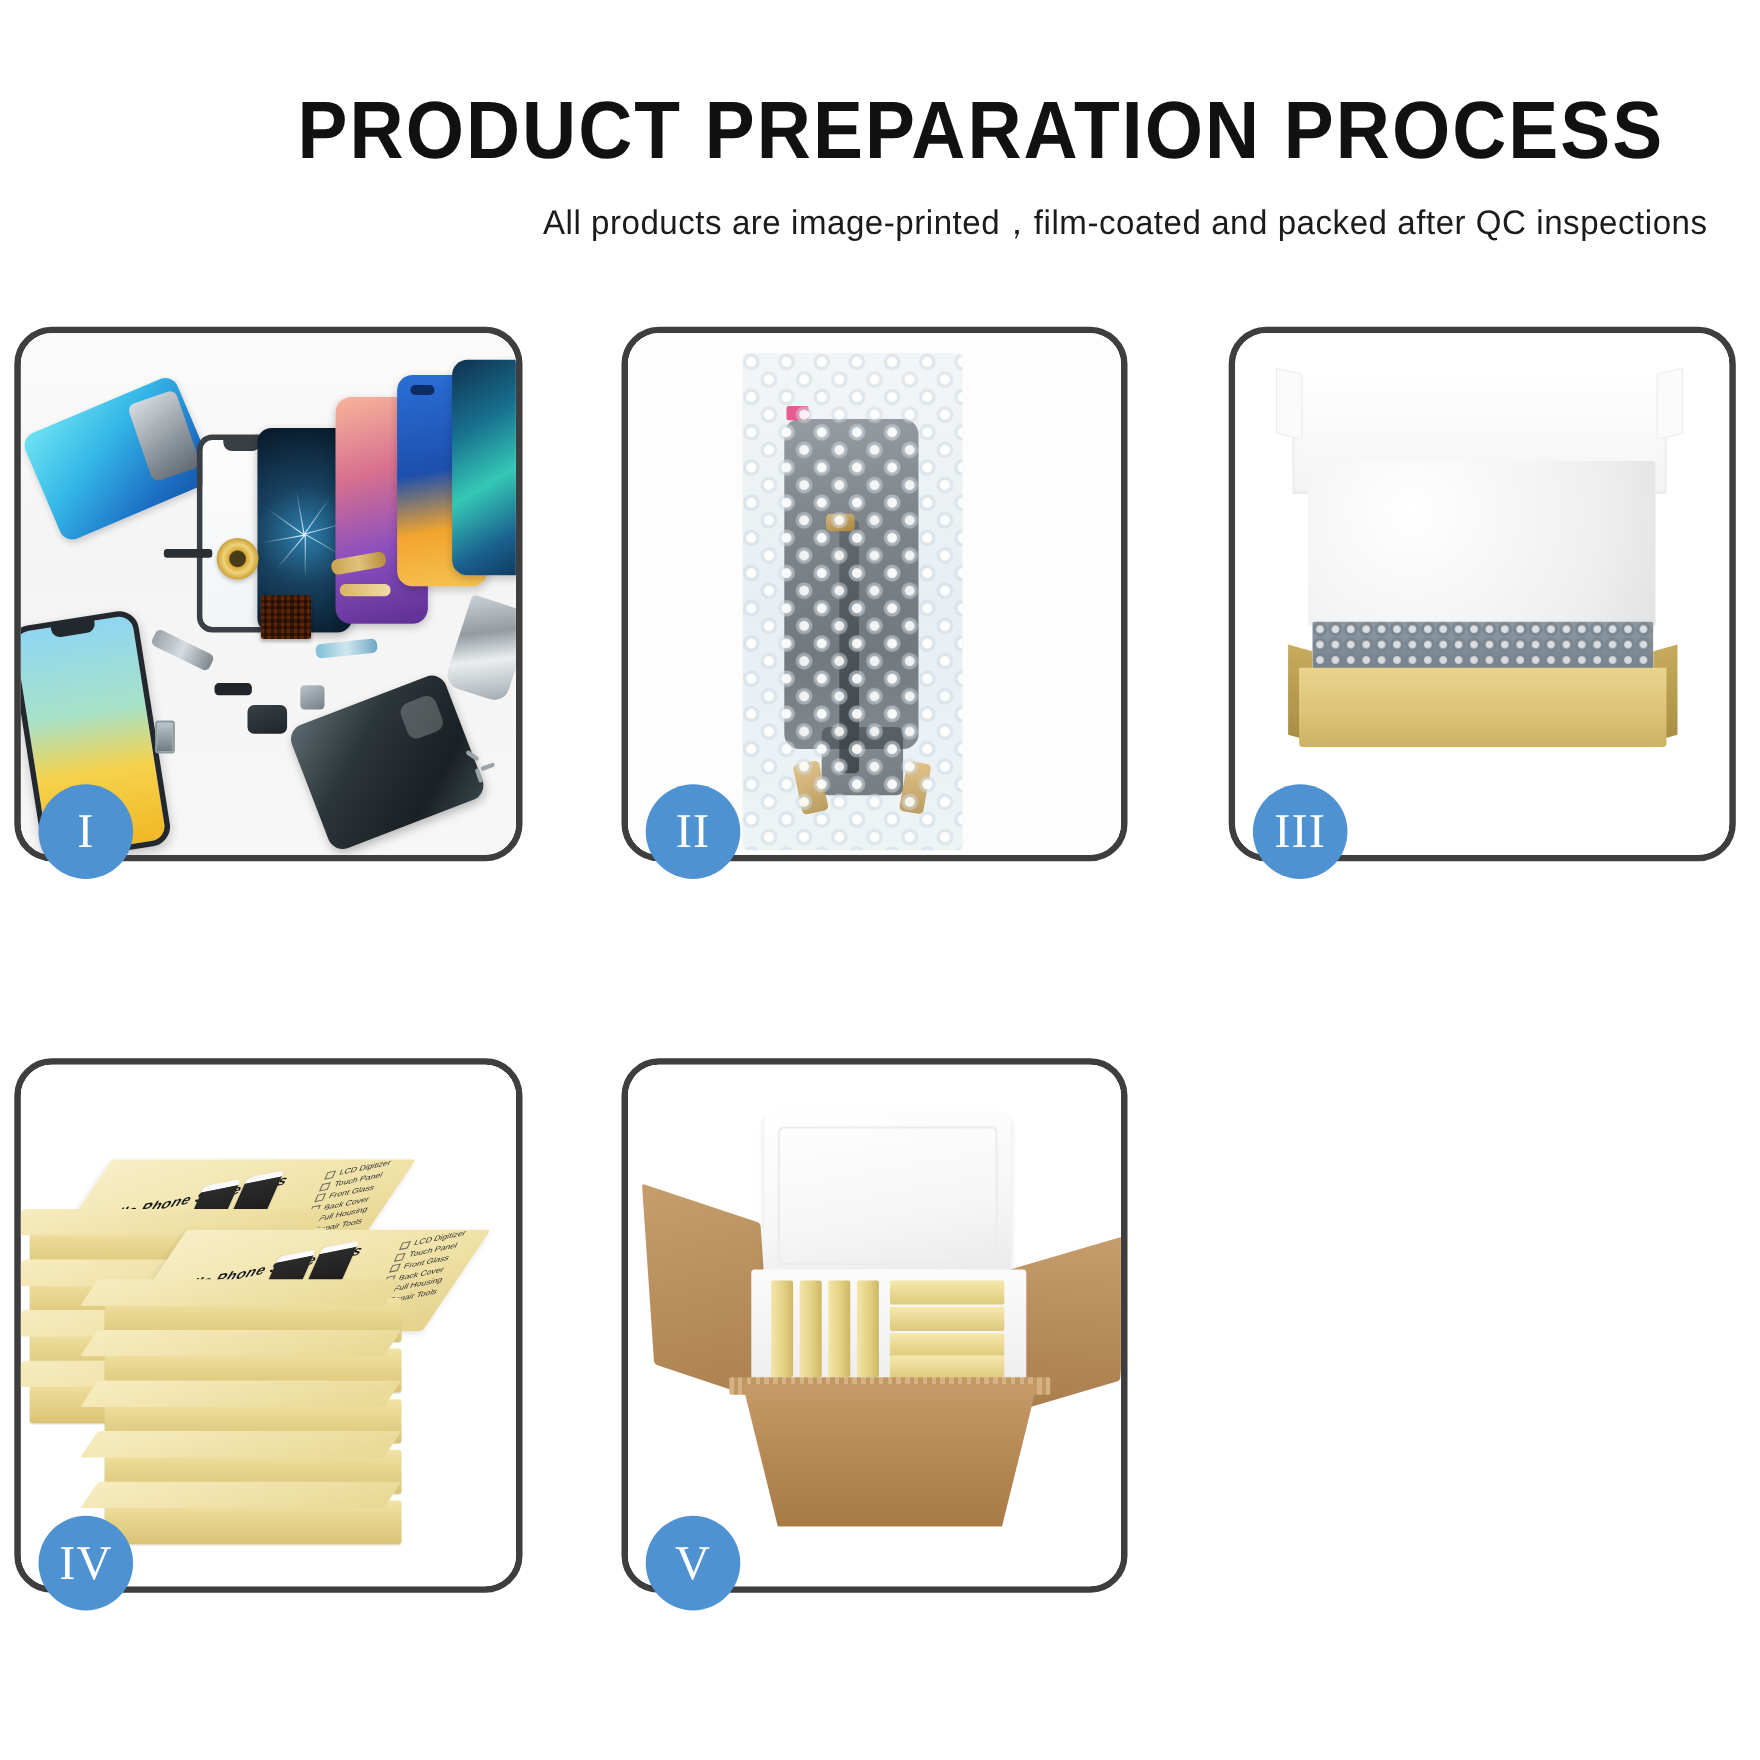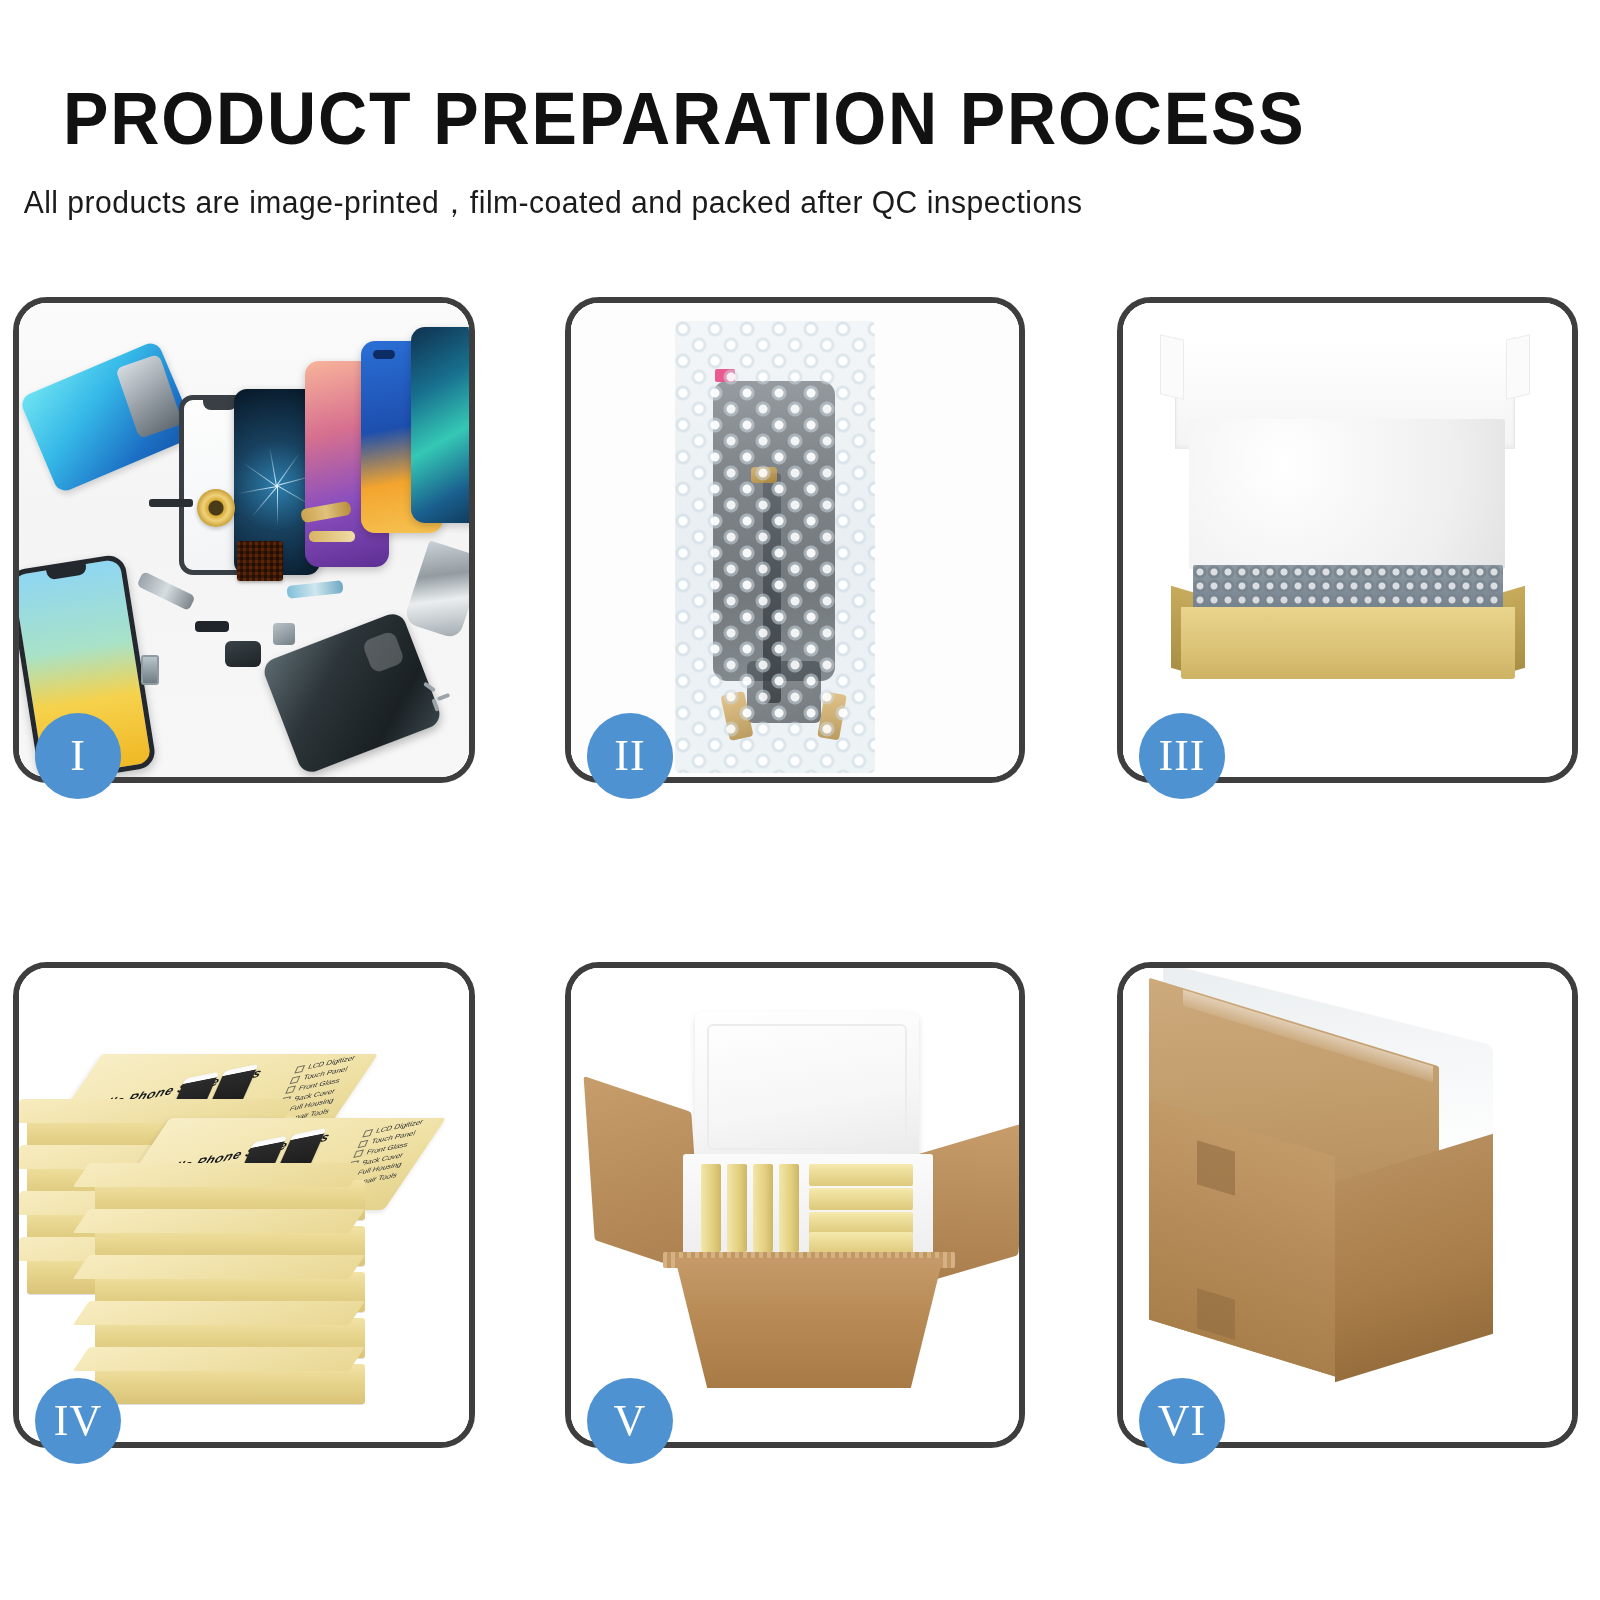--- a/index.html
+++ b/index.html
@@ -5,21 +5,21 @@
   * { box-sizing: border-box; margin: 0; padding: 0; }
   html, body {
     width: 1600px; height: 1600px;
     background: #ffffff;
     font-family: "Liberation Sans", sans-serif;
     overflow: hidden;
   }
   .page { position: relative; width: 1600px; height: 1600px; background: #fff; }
 
   
-  .header { position: absolute; left: 0; top: 0; width: 1576px; text-align: left; }
+  .header { position: absolute; left: 0; top: 0; width: 1576px; text-align: right; }
   .title {
     font-family: "Liberation Sans", sans-serif;
     font-size: 74px; font-weight: 700; letter-spacing: 2px;
     color: #111; line-height: 1.0; margin-top: 82px;
     transform: scaleX(0.92); transform-origin: center top;
     white-space: nowrap;
   }
   .subtitle {
     font-family: "Liberation Sans", sans-serif;
     font-size: 31px; font-weight: 400; color: #1b1b1b;
@@ -554,28 +554,15 @@
             <b style="left:108px; top:24px;"></b>
           <b style="left:108px; top:48px;"></b>
             <b style="left:108px; top:68px;"></b>
         </div>
         <div class="c5-rim"></div>
         <div class="c5-body"></div>
       </div>
       <div class="badge">V</div>
     </div>
 
-    <div class="card c6">
-      <div class="card-clip">
-        <div class="p6-bg"></div>
-        <div class="c6-shadow"></div>
-        <div class="c6-top"></div>
-        <div class="c6-topseam"></div>
-        <div class="c6-left"></div>
-        <div class="c6-right"></div>
-        <div class="c6-tape1"></div>
-        <div class="c6-tape2"></div>
-      </div>
-      <div class="badge">VI</div>
-    </div>
 
   </div>
 </div>
 
 </body></html>

